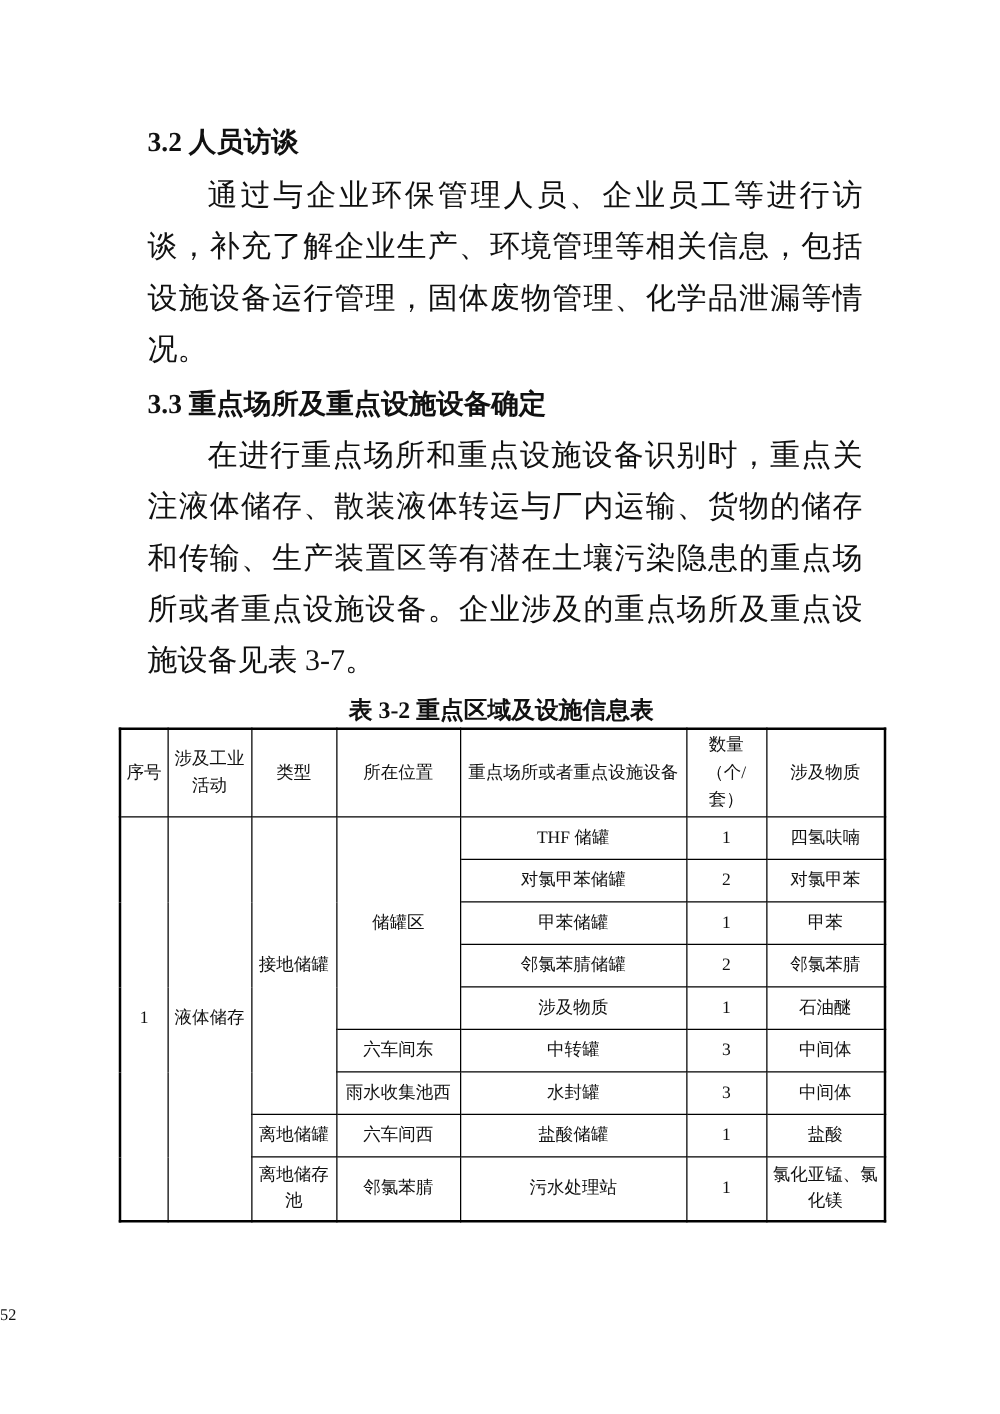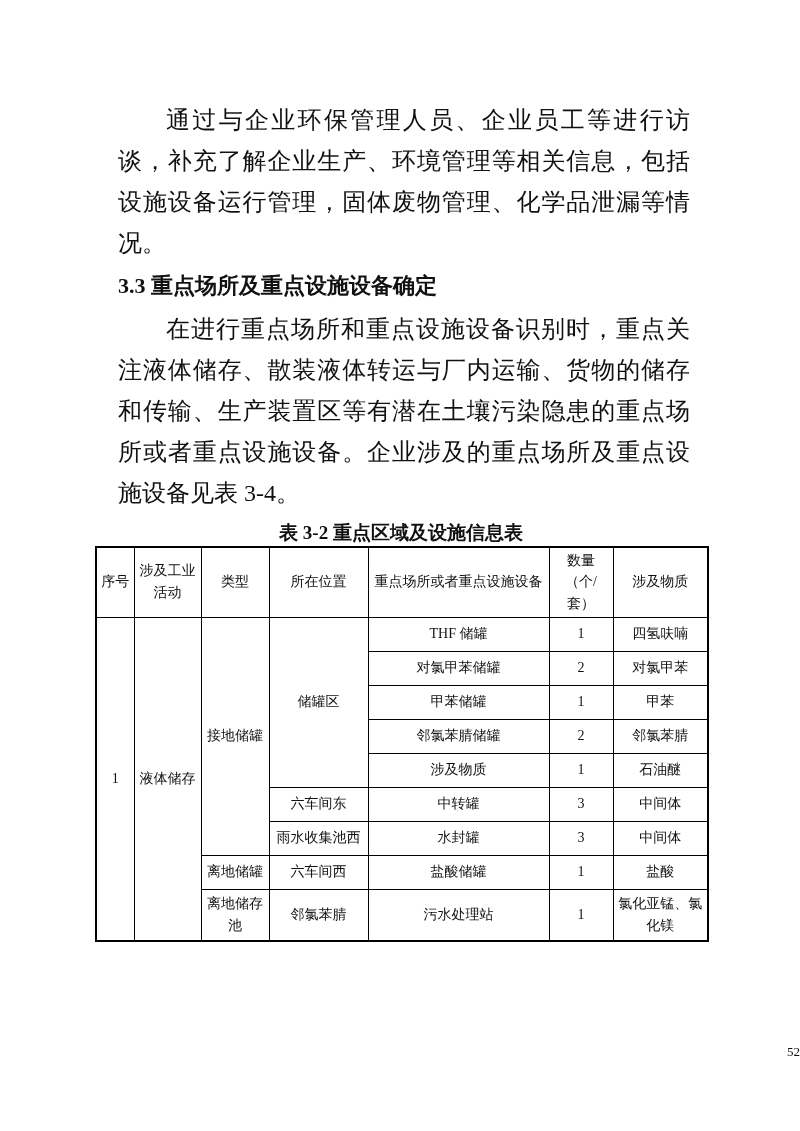--- a/index.html
+++ b/index.html
@@ -69,37 +69,38 @@
     font-weight: normal;
   }
   table.info-table thead th { height: 46px; }
   table.info-table tbody td { height: 29px; }
   table.info-table tbody tr.tall-row td { height: 46px; }
   .page-number {
     position: absolute;
     top: 1044px;
     left: 0;
     right: 0;
-    text-align: right;
+    text-align: left;
     font-size: 13px;
   }
 </style>
 </head>
 <body>
 
 <div class="page">
 
   <div class="text-block">
+    <h2 class="section-heading">3.2 人员访谈</h2>
 
     <p class="body-paragraph">通过与企业环保管理人员、企业员工等进行访谈，补充了解企业生产、环境管理等相关信息，包括设施设备运行管理，固体废物管理、化学品泄漏等情况。</p>
 
     <h2 class="section-heading second">3.3 重点场所及重点设施设备确定</h2>
 
 
-    <p class="body-paragraph">在进行重点场所和重点设施设备识别时，重点关注液体储存、散装液体转运与厂内运输、货物的储存和传输、生产装置区等有潜在土壤污染隐患的重点场所或者重点设施设备。企业涉及的重点场所及重点设施设备见表 3-4。</p>
+    <p class="body-paragraph">在进行重点场所和重点设施设备识别时，重点关注液体储存、散装液体转运与厂内运输、货物的储存和传输、生产装置区等有潜在土壤污染隐患的重点场所或者重点设施设备。企业涉及的重点场所及重点设施设备见表 3-7。</p>
   </div>
 
   <div class="table-caption">表 3-2 重点区域及设施信息表</div>
 
   <table class="info-table">
     <colgroup>
       <col style="width:38px">
       <col style="width:67px">
       <col style="width:68px">
       <col style="width:99px">

